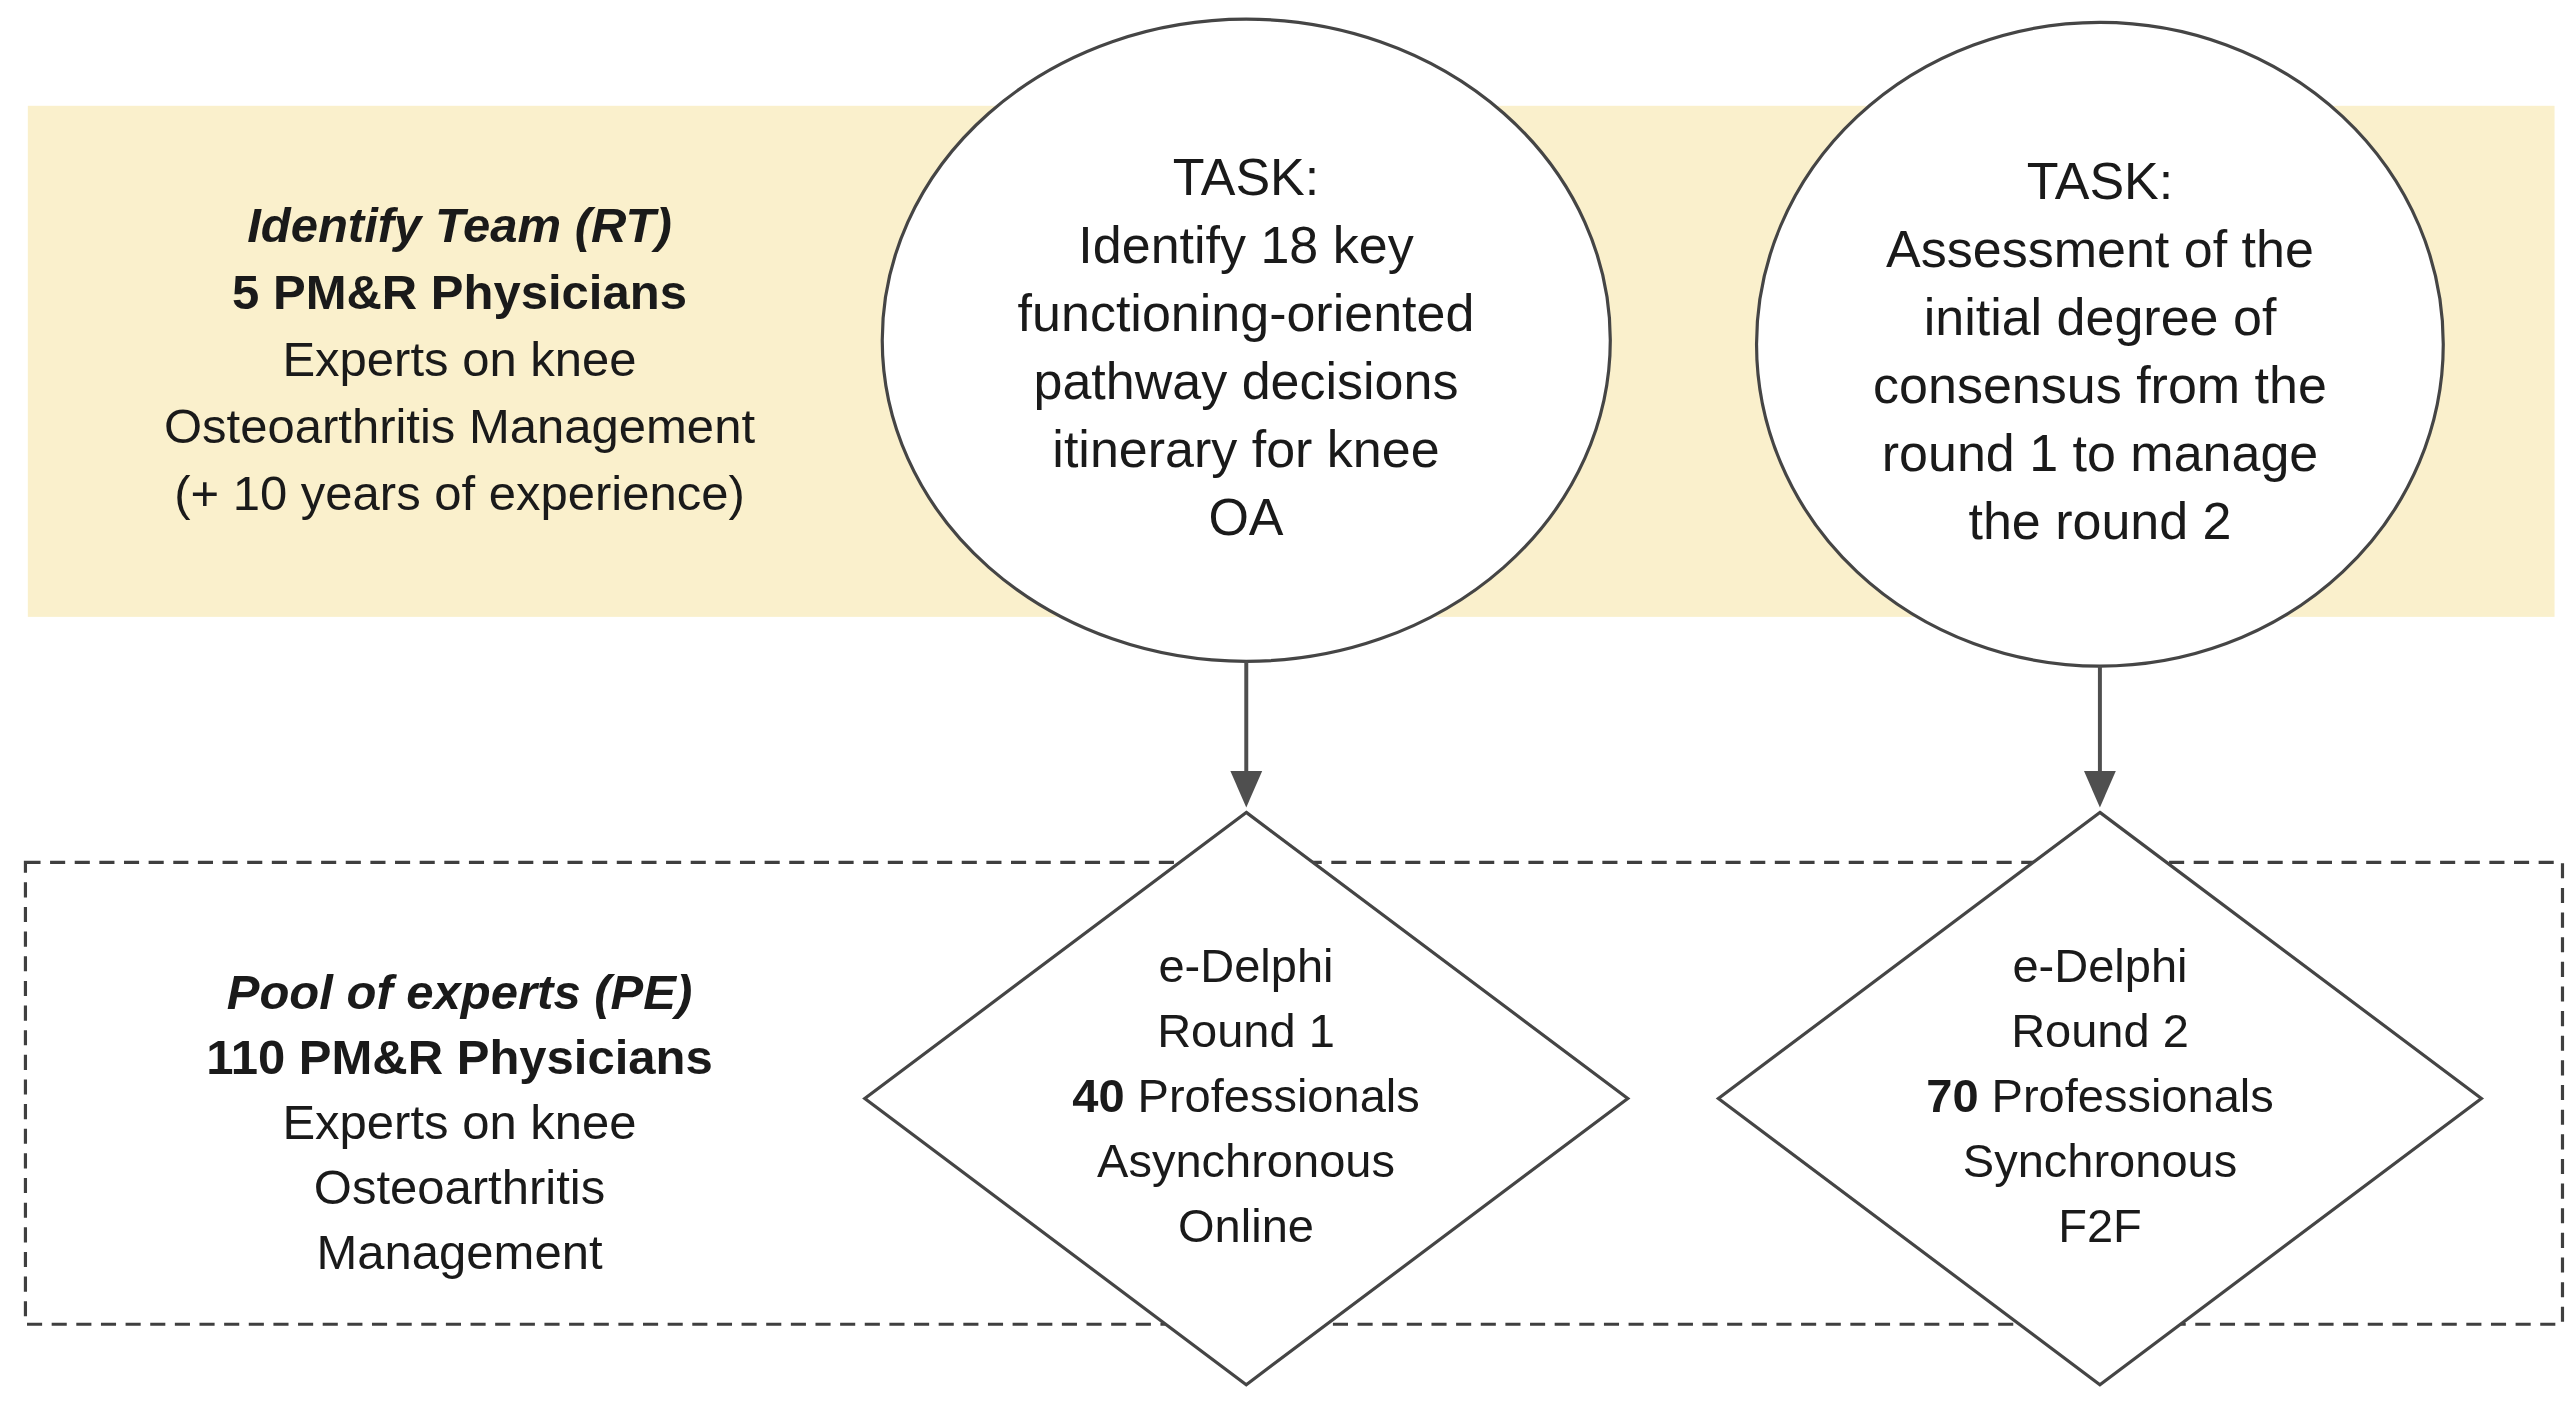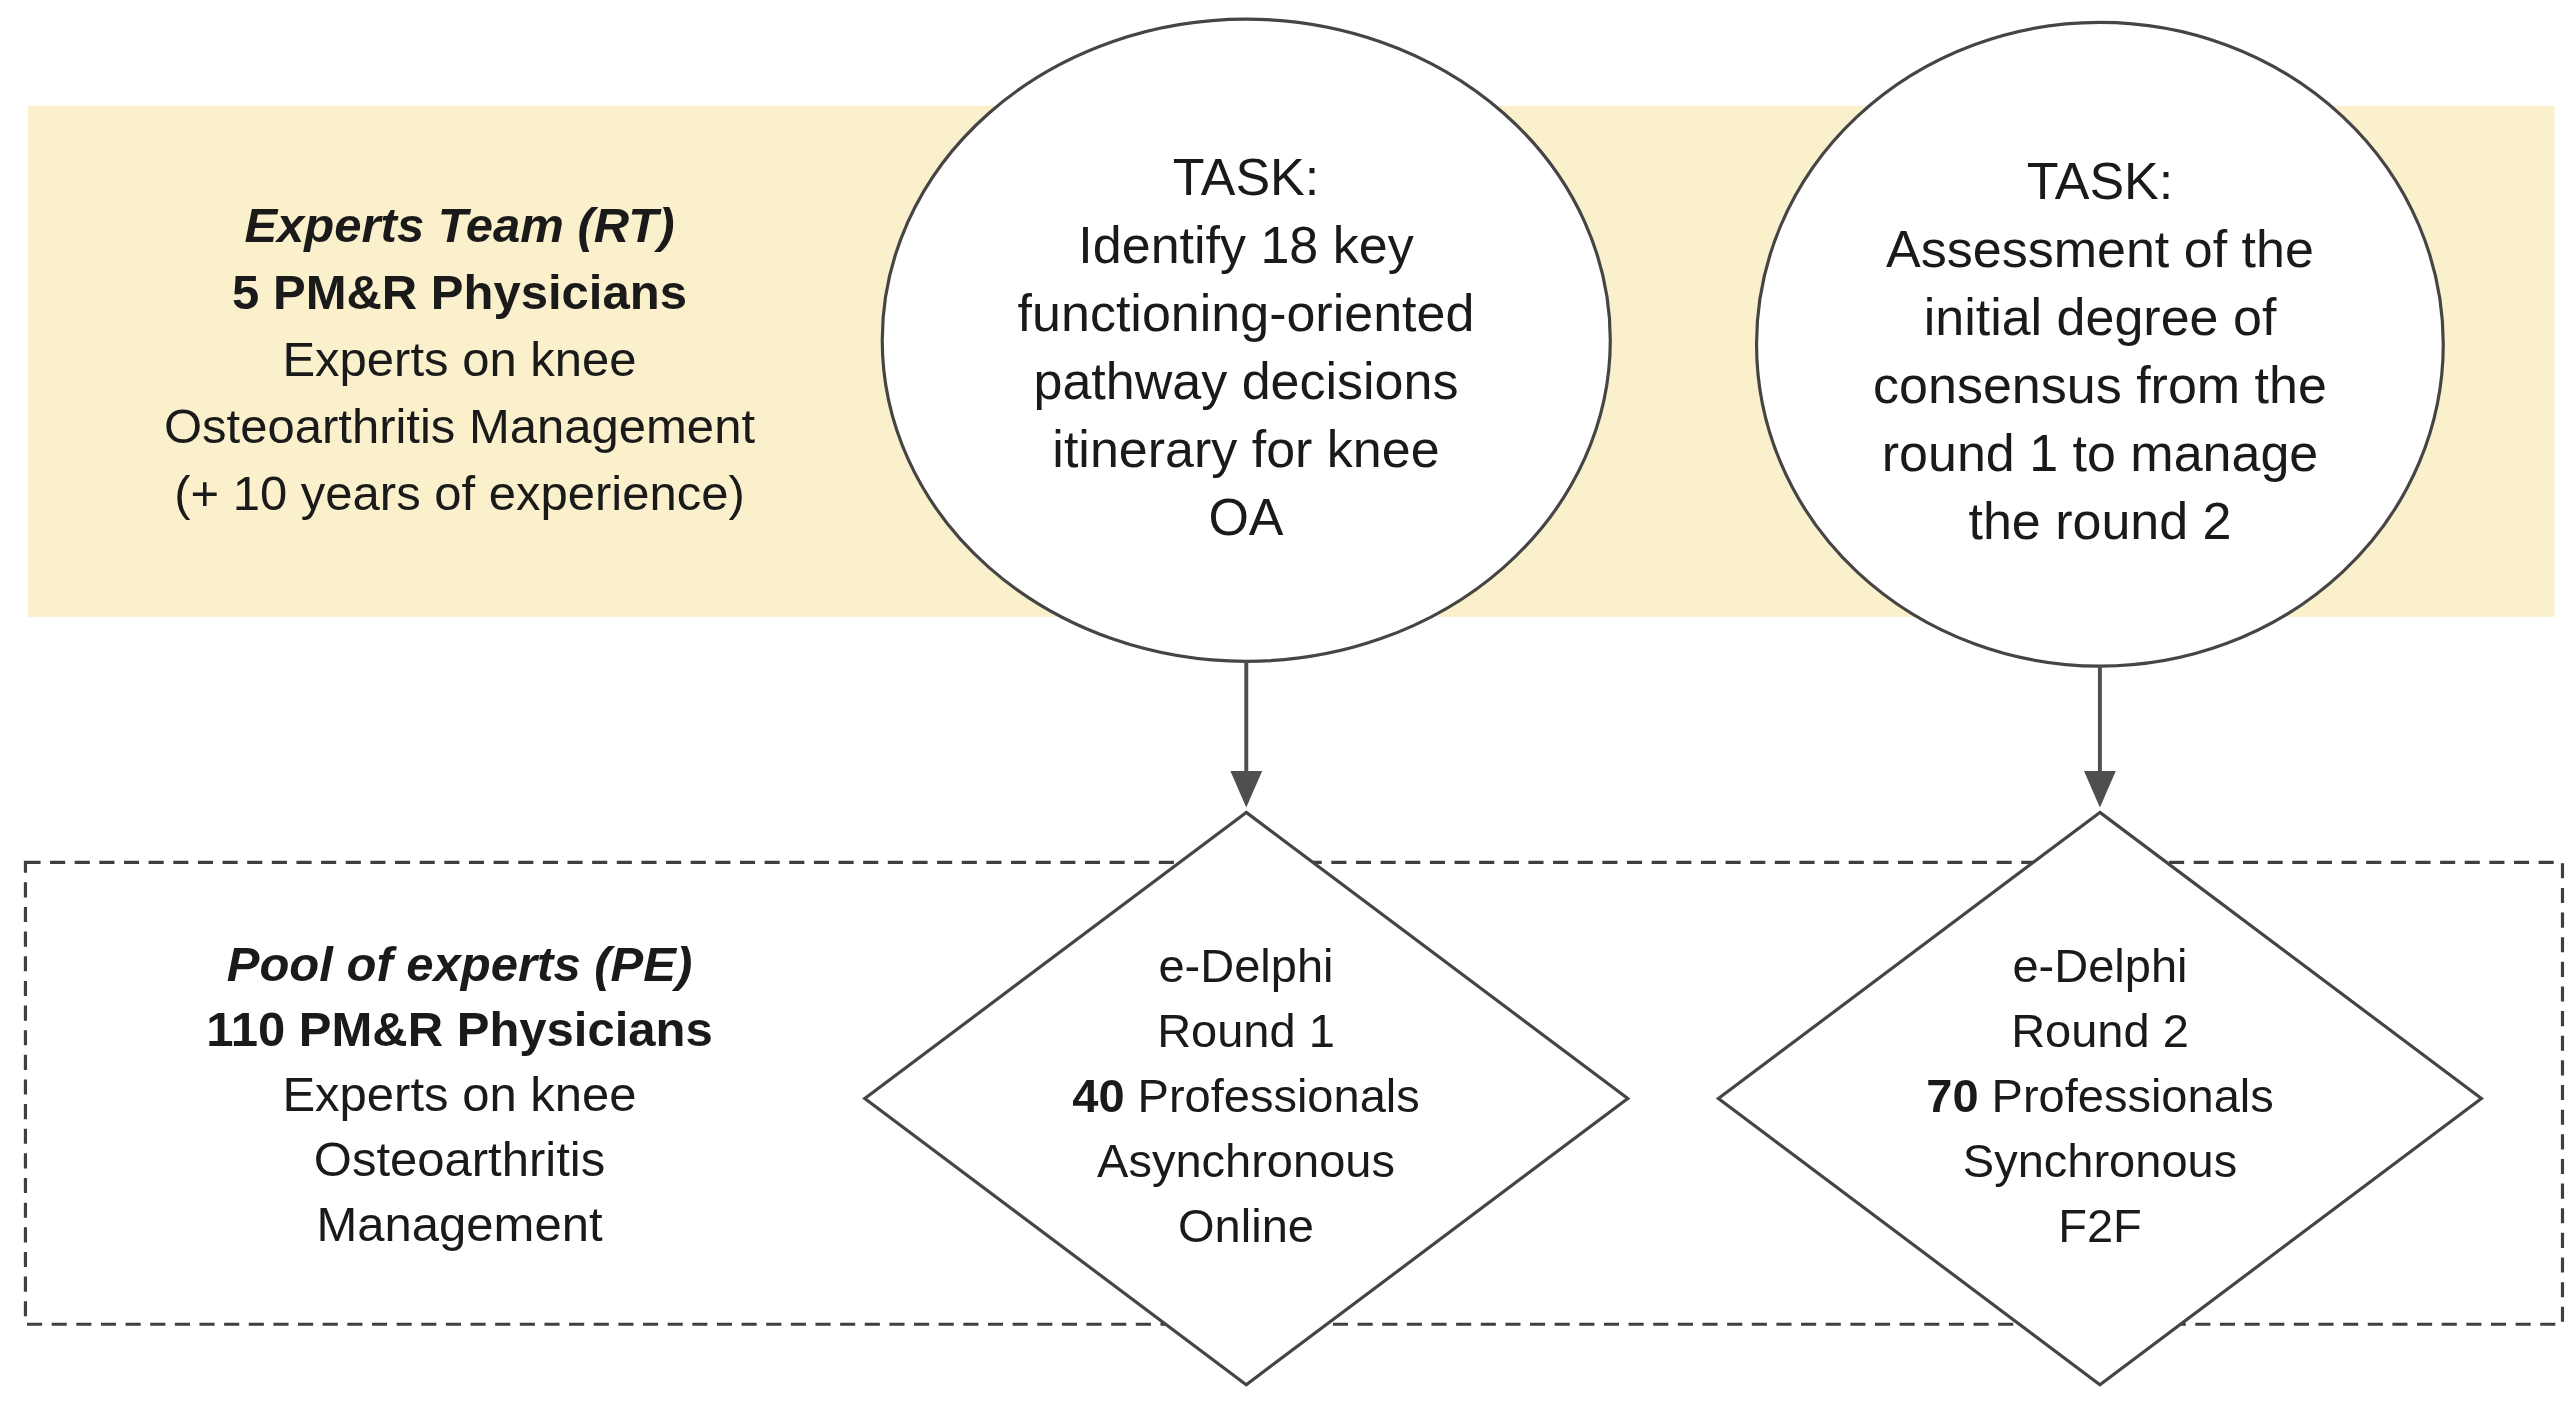--- a/index.html
+++ b/index.html
@@ -70,21 +70,21 @@
     <polygon points="2642,1022 3122,1382 2642,1742 2162,1382" fill="#ffffff" stroke-width="4" stroke="#454545"></polygon>
 
     <line x1="1568" y1="832" x2="1568" y2="972" stroke-width="5" stroke="#4f4f4f"></line>
     <polygon points="1548,970 1588,970 1568,1016" fill="#4f4f4f"></polygon>
 
     <line x1="2642" y1="838" x2="2642" y2="972" stroke-width="5" stroke="#4f4f4f"></line>
     <polygon points="2622,970 2662,970 2642,1016" fill="#4f4f4f"></polygon>
   </svg>
 
   <div class="txt panel-txt" style="left:62px; top:192px;">
-    <span class="line bi">Experts Team (RT)</span>
+    <span class="line bi">Identify Team (RT)</span>
     <span class="line b">5 PM&amp;R Physicians</span>
     <span class="line">Experts on knee</span>
     <span class="line">Osteoarthritis Management</span>
     <span class="line">(+ 10 years of experience)</span>
   </div>
 
   <div class="txt circle-txt" style="left:920px; top:143px;">
     <span class="line">TASK:</span>
     <span class="line">Identify 18 key</span>
     <span class="line">functioning-oriented</span>
@@ -95,21 +95,21 @@
 
   <div class="txt circle-txt" style="left:1774px; top:147px;">
     <span class="line">TASK:</span>
     <span class="line">Assessment of the</span>
     <span class="line">initial degree of</span>
     <span class="line">consensus from the</span>
     <span class="line">round 1 to manage</span>
     <span class="line">the round 2</span>
   </div>
 
-  <div class="txt pool-txt" style="left:62px; top:932px;">
+  <div class="txt pool-txt" style="left:62px; top:960px;">
     <span class="line bi">Pool of experts (PE)</span>
     <span class="line b">110 PM&amp;R Physicians</span>
     <span class="line">Experts on knee</span>
     <span class="line">Osteoarthritis</span>
     <span class="line">Management</span>
   </div>
 
   <div class="txt diamond-txt" style="left:968px; top:933px;">
     <span class="line">e-Delphi</span>
     <span class="line">Round 1</span>

